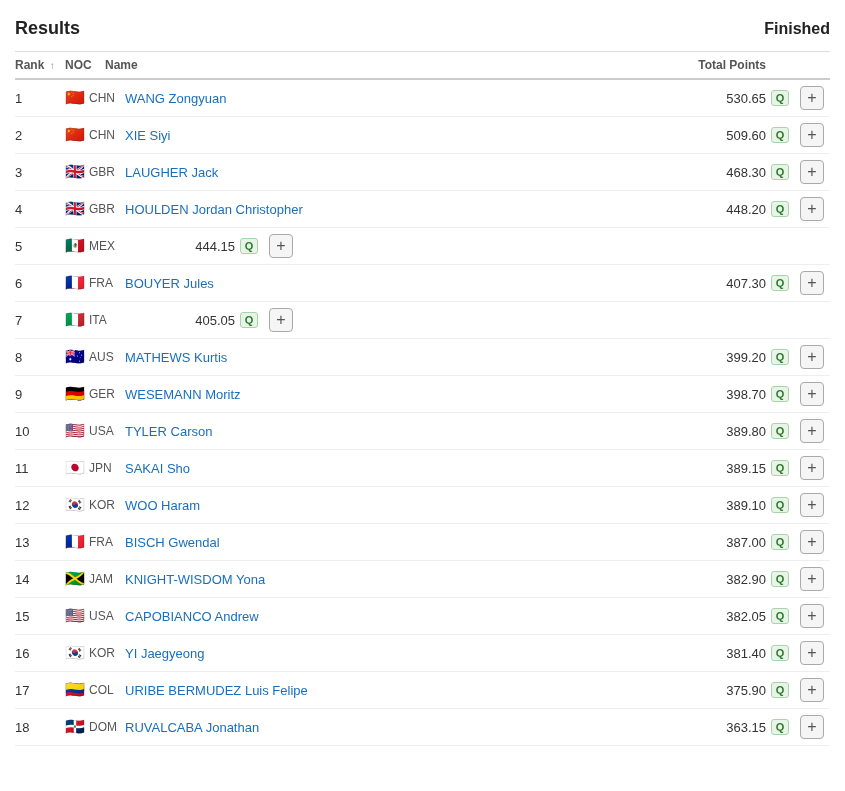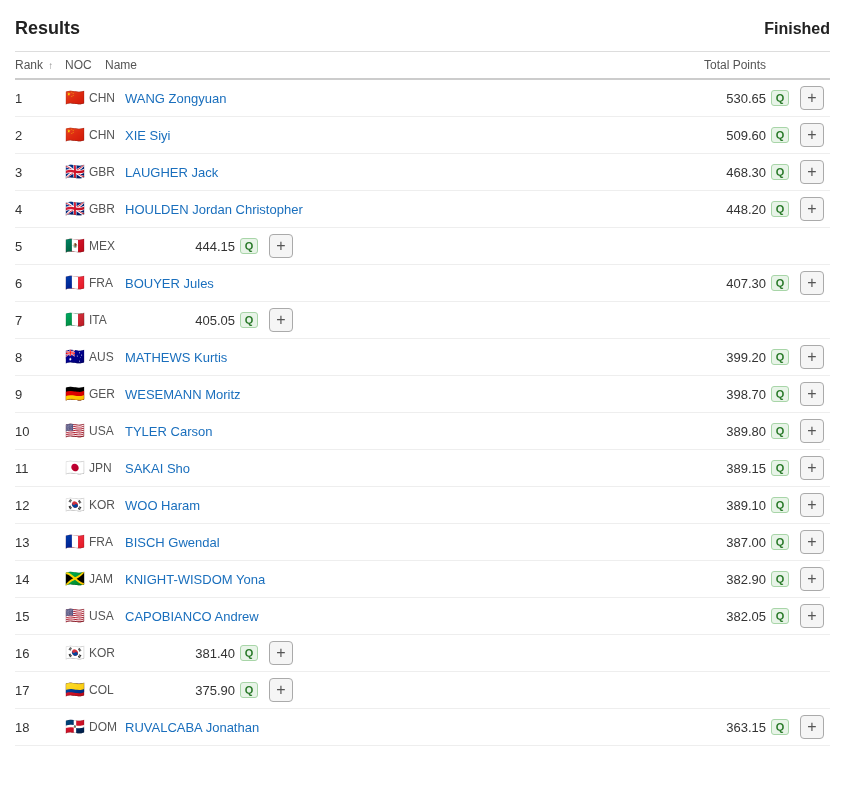--- a/index.html
+++ b/index.html
@@ -27,21 +27,21 @@
       font-weight: bold;
       color: #222;
     }
     .col-headers {
       display: flex;
       align-items: center;
       padding: 6px 0;
       border-bottom: 2px solid #ccc;
       font-size: 12px;
       color: #555;
-      font-weight: normal;
+      font-weight: bold;
     }
     .col-rank { width: 50px; }
     .col-noc { width: 40px; }
     .col-name { flex: 1; }
     .col-points { width: 110px; text-align: right; }
     .col-q { width: 28px; text-align: center; }
     .col-action { width: 36px; text-align: center; }
     .table-row {
       display: flex;
       align-items: center;
@@ -363,34 +363,36 @@
       <div class="cell-action">
         <span class="plus-btn">+</span>
       </div>
     </div>
     <div class="table-row">
       <div class="cell-rank">16</div>
       <div class="cell-noc">
         <span class="flag">🇰🇷</span>
         <span>KOR</span>
       </div>
+      <div class="cell-name">YI Jaegyeong</div>
       <div class="cell-points">381.40</div>
       <div class="cell-q">
         <span class="q-badge">Q</span>
       </div>
       <div class="cell-action">
         <span class="plus-btn">+</span>
       </div>
     </div>
     <div class="table-row">
       <div class="cell-rank">17</div>
       <div class="cell-noc">
         <span class="flag">🇨🇴</span>
         <span>COL</span>
       </div>
+      <div class="cell-name">URIBE BERMUDEZ Luis Felipe</div>
       <div class="cell-points">375.90</div>
       <div class="cell-q">
         <span class="q-badge">Q</span>
       </div>
       <div class="cell-action">
         <span class="plus-btn">+</span>
       </div>
     </div>
     <div class="table-row">
       <div class="cell-rank">18</div>

